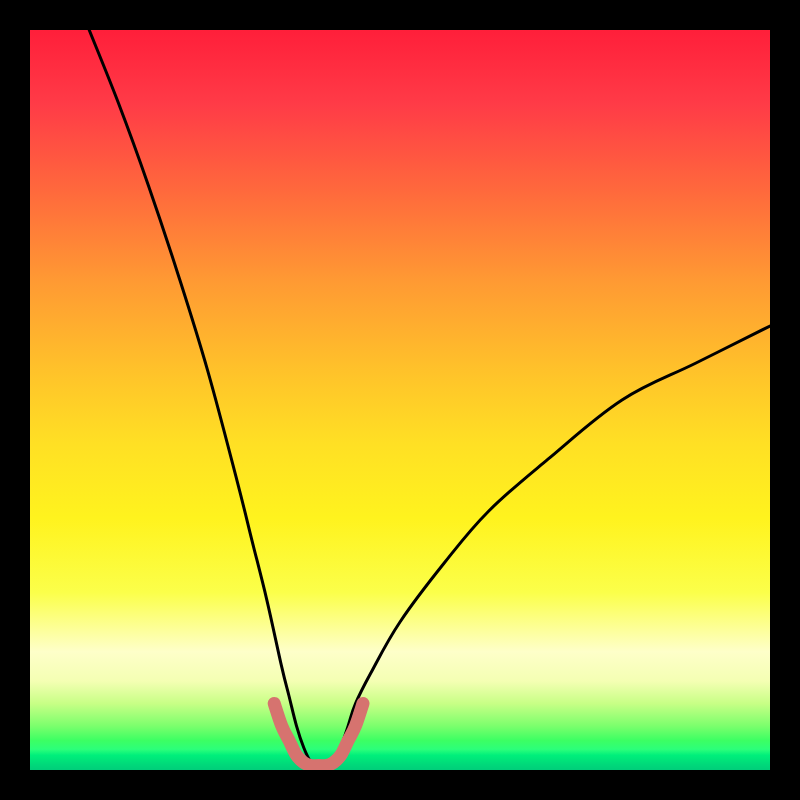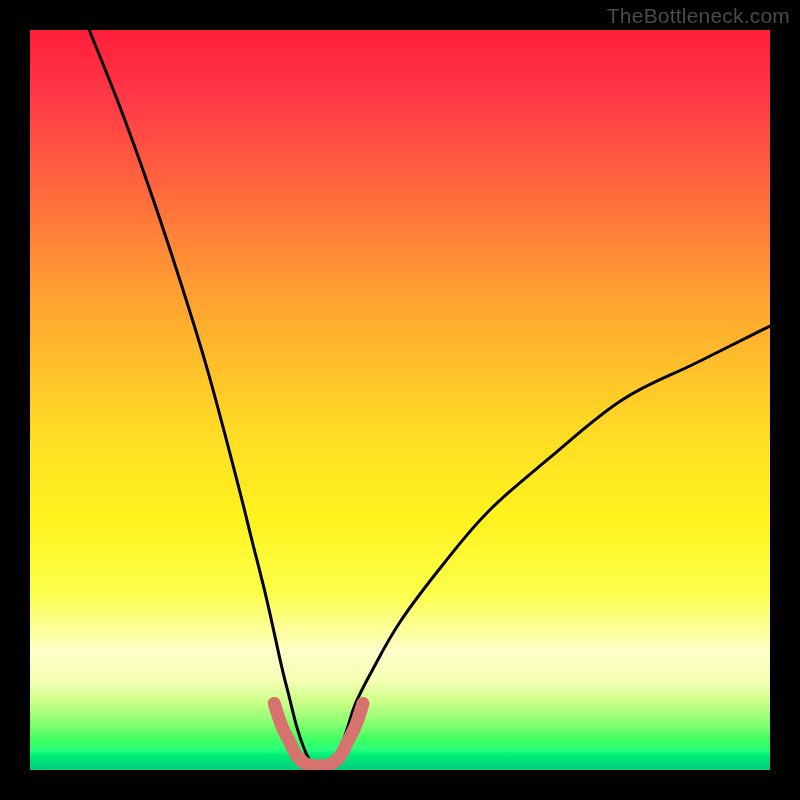--- a/index.html
+++ b/index.html
@@ -63,20 +63,19 @@
     top: 0;
     left: 0;
     width: 740px;
     height: 740px;
   }
 </style>
 </head>
 <body>
 
 <div class="frame">
-  <div class="watermark">TheBottleneck.com</div>
   <div class="plot">
     <svg class="curve" viewBox="0 0 740 740" preserveAspectRatio="none">
       <path id="main-curve" fill="none" stroke="#000" stroke-width="3" stroke-linecap="round" stroke-linejoin="round" d="M 59.20 0.00 C 64.53 13.32, 78.14 46.03, 88.80 74.00 C 99.46 101.97, 107.74 124.76, 118.40 155.40 C 129.06 186.04, 137.34 210.90, 148.00 244.20 C 158.66 277.50, 166.94 303.10, 177.60 340.40 C 188.26 377.70, 199.21 420.76, 207.20 451.40 C 215.19 482.04, 216.67 489.29, 222.00 510.60 C 227.33 531.91, 231.47 547.16, 236.80 569.80 C 242.13 592.44, 247.60 619.08, 251.60 636.40 C 255.60 653.72, 256.34 655.34, 259.00 666.00 C 261.66 676.66, 263.74 686.28, 266.40 695.60 C 269.06 704.92, 271.14 711.14, 273.80 717.80 C 276.46 724.46, 278.54 729.27, 281.20 732.60 C 283.86 735.93, 285.94 735.63, 288.60 736.30 C 291.26 736.97, 293.34 736.97, 296.00 736.30 C 298.66 735.63, 300.74 735.93, 303.40 732.60 C 306.06 729.27, 308.14 724.46, 310.80 717.80 C 313.46 711.14, 315.54 703.59, 318.20 695.60 C 320.86 687.61, 321.60 682.72, 325.60 673.40 C 329.60 664.08, 332.41 658.45, 340.40 643.80 C 348.39 629.15, 356.68 611.98, 370.00 592.00 C 383.32 572.02, 398.42 552.78, 414.40 532.80 C 430.38 512.82, 440.15 499.65, 458.80 481.00 C 477.45 462.35, 494.02 449.18, 518.00 429.20 C 541.98 409.22, 565.36 387.32, 592.00 370.00 C 618.64 352.68, 639.36 346.32, 666.00 333.00 C 692.64 319.68, 726.68 302.66, 740.00 296.00"></path>
       <path id="trough-highlight" fill="none" stroke="#d6736f" stroke-width="13" stroke-linecap="round" stroke-linejoin="round" d="M 244.20 673.40 C 245.53 677.40, 248.94 688.94, 251.60 695.60 C 254.26 702.26, 256.34 705.07, 259.00 710.40 C 261.66 715.73, 263.74 721.20, 266.40 725.20 C 269.06 729.20, 271.14 730.74, 273.80 732.60 C 276.46 734.46, 278.54 735.03, 281.20 735.56 C 283.86 736.09, 285.94 735.56, 288.60 735.56 C 291.26 735.56, 293.34 736.09, 296.00 735.56 C 298.66 735.03, 300.74 734.46, 303.40 732.60 C 306.06 730.74, 308.14 729.20, 310.80 725.20 C 313.46 721.20, 315.54 715.73, 318.20 710.40 C 320.86 705.07, 322.94 702.26, 325.60 695.60 C 328.26 688.94, 331.67 677.40, 333.00 673.40"></path>
     </svg>
   </div>
 </div>
 
 </body></html>

